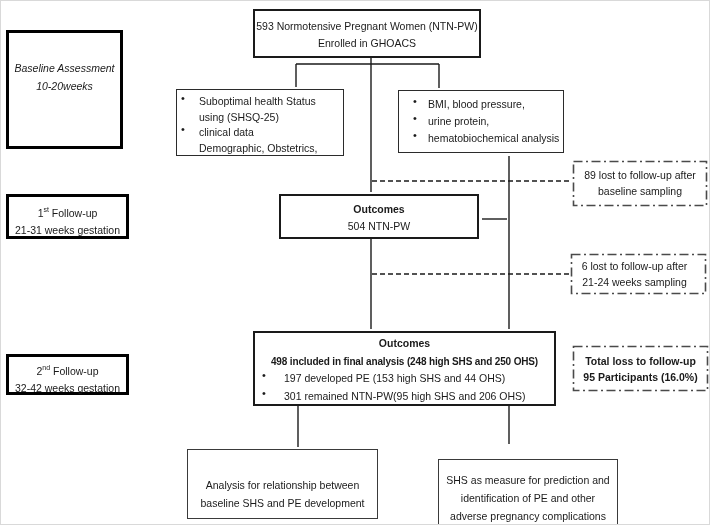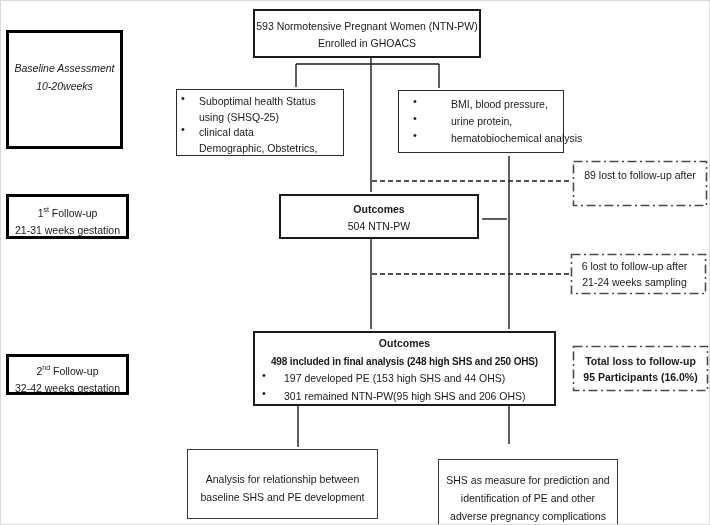--- a/index.html
+++ b/index.html
@@ -24,34 +24,34 @@
   sup{font-size:7px;}
   #suboptimal-box{left:175px;top:88px;width:168px;height:67px;border:1.5px solid #2b2b2b;text-align:left;padding-top:4px;}
   #suboptimal-box .ln{line-height:15.5px;}
   #bmi-box{left:397px;top:89px;width:166px;height:63px;border:1.5px solid #2b2b2b;text-align:left;padding-top:5px;}
   #bmi-box .ln{line-height:17px;}
   #outcomes1-box{left:278px;top:193px;width:200px;height:45px;border:2px solid #1a1a1a;padding-top:5px;}
   #outcomes1-box .ln{line-height:17px;}
   #big-box{left:252px;top:330px;width:303px;height:75px;border:2px solid #1a1a1a;padding-top:2px;}
   #big-box .ln{line-height:17.5px;}
   #big-sub{font-size:10px;letter-spacing:-0.15px;}
-  #bottomleft-box{left:186px;top:448px;width:191px;height:70px;border:1.5px solid #3a3a3a;padding-top:20px;}
+  #bottomleft-box{left:186px;top:448px;width:191px;height:70px;border:1.5px solid #3a3a3a;padding-top:26px;}
   #bottomleft-box .ln,#bottomright-box .ln{line-height:18px;}
   #bottomright-box{left:437px;top:458px;width:180px;height:77px;border:1.5px solid #3a3a3a;padding-top:11px;}
   
   #loss1-box{left:572px;top:160px;width:134px;height:45px;padding-top:6px;background:transparent;}
   #loss2-box{left:566px;top:253px;width:135px;height:40px;padding-top:4px;background:transparent;}
   #loss3-box{left:572px;top:345px;width:135px;height:45px;padding-top:7px;background:transparent;}
   
   .bullet-row{position:relative;text-align:left;}
   .bullet{position:absolute;font-size:11px;}
   #suboptimal-box .bullet{left:4px;top:-2px;}
   #suboptimal-box .bullet-text{margin-left:22px;}
   #bmi-box .bullet{left:14px;top:-1px;}
-  #bmi-box .bullet-text{margin-left:52px;}
+  #bmi-box .bullet-text{margin-left:29px;}
   #big-box .bullet{left:7px;top:-1px;}
   #big-box .bullet-text{margin-left:29px;text-align:left;}
   #connector-layer{position:absolute;left:0;top:0;width:710px;height:525px;pointer-events:none;}
   #connector-layer path,#connector-layer rect{fill:none;}
   .solidline{stroke:#1a1a1a;stroke-width:1.4;}
   .dashline{stroke:#1a1a1a;stroke-width:1.3;stroke-dasharray:5 3;}
   .dashrect{stroke:#4a4a4a;stroke-width:1.6;stroke-dasharray:9 3.5 2 3.5;}
 </style>
 </head>
 <body>
@@ -141,20 +141,21 @@
       <div class="ln bullet-text">197 developed PE (153 high SHS and 44 OHS)</div>
     </div>
     <div class="bullet-row">
       <span class="bullet">•</span>
       <div class="ln bullet-text">301 remained  NTN-PW(95 high SHS and 206 OHS)</div>
     </div>
   </div>
 
   <div class="box" id="loss1-box">
     <div class="ln">89 lost to follow-up after</div>
+    <div class="ln">baseline sampling</div>
   </div>
   <div class="box" id="loss2-box">
     <div class="ln">6 lost to follow-up after</div>
     <div class="ln">21-24 weeks sampling</div>
   </div>
   <div class="box" id="loss3-box">
     <div class="ln b">Total loss to follow-up</div>
     <div class="ln b">95 Participants (16.0%)</div>
   </div>
 

